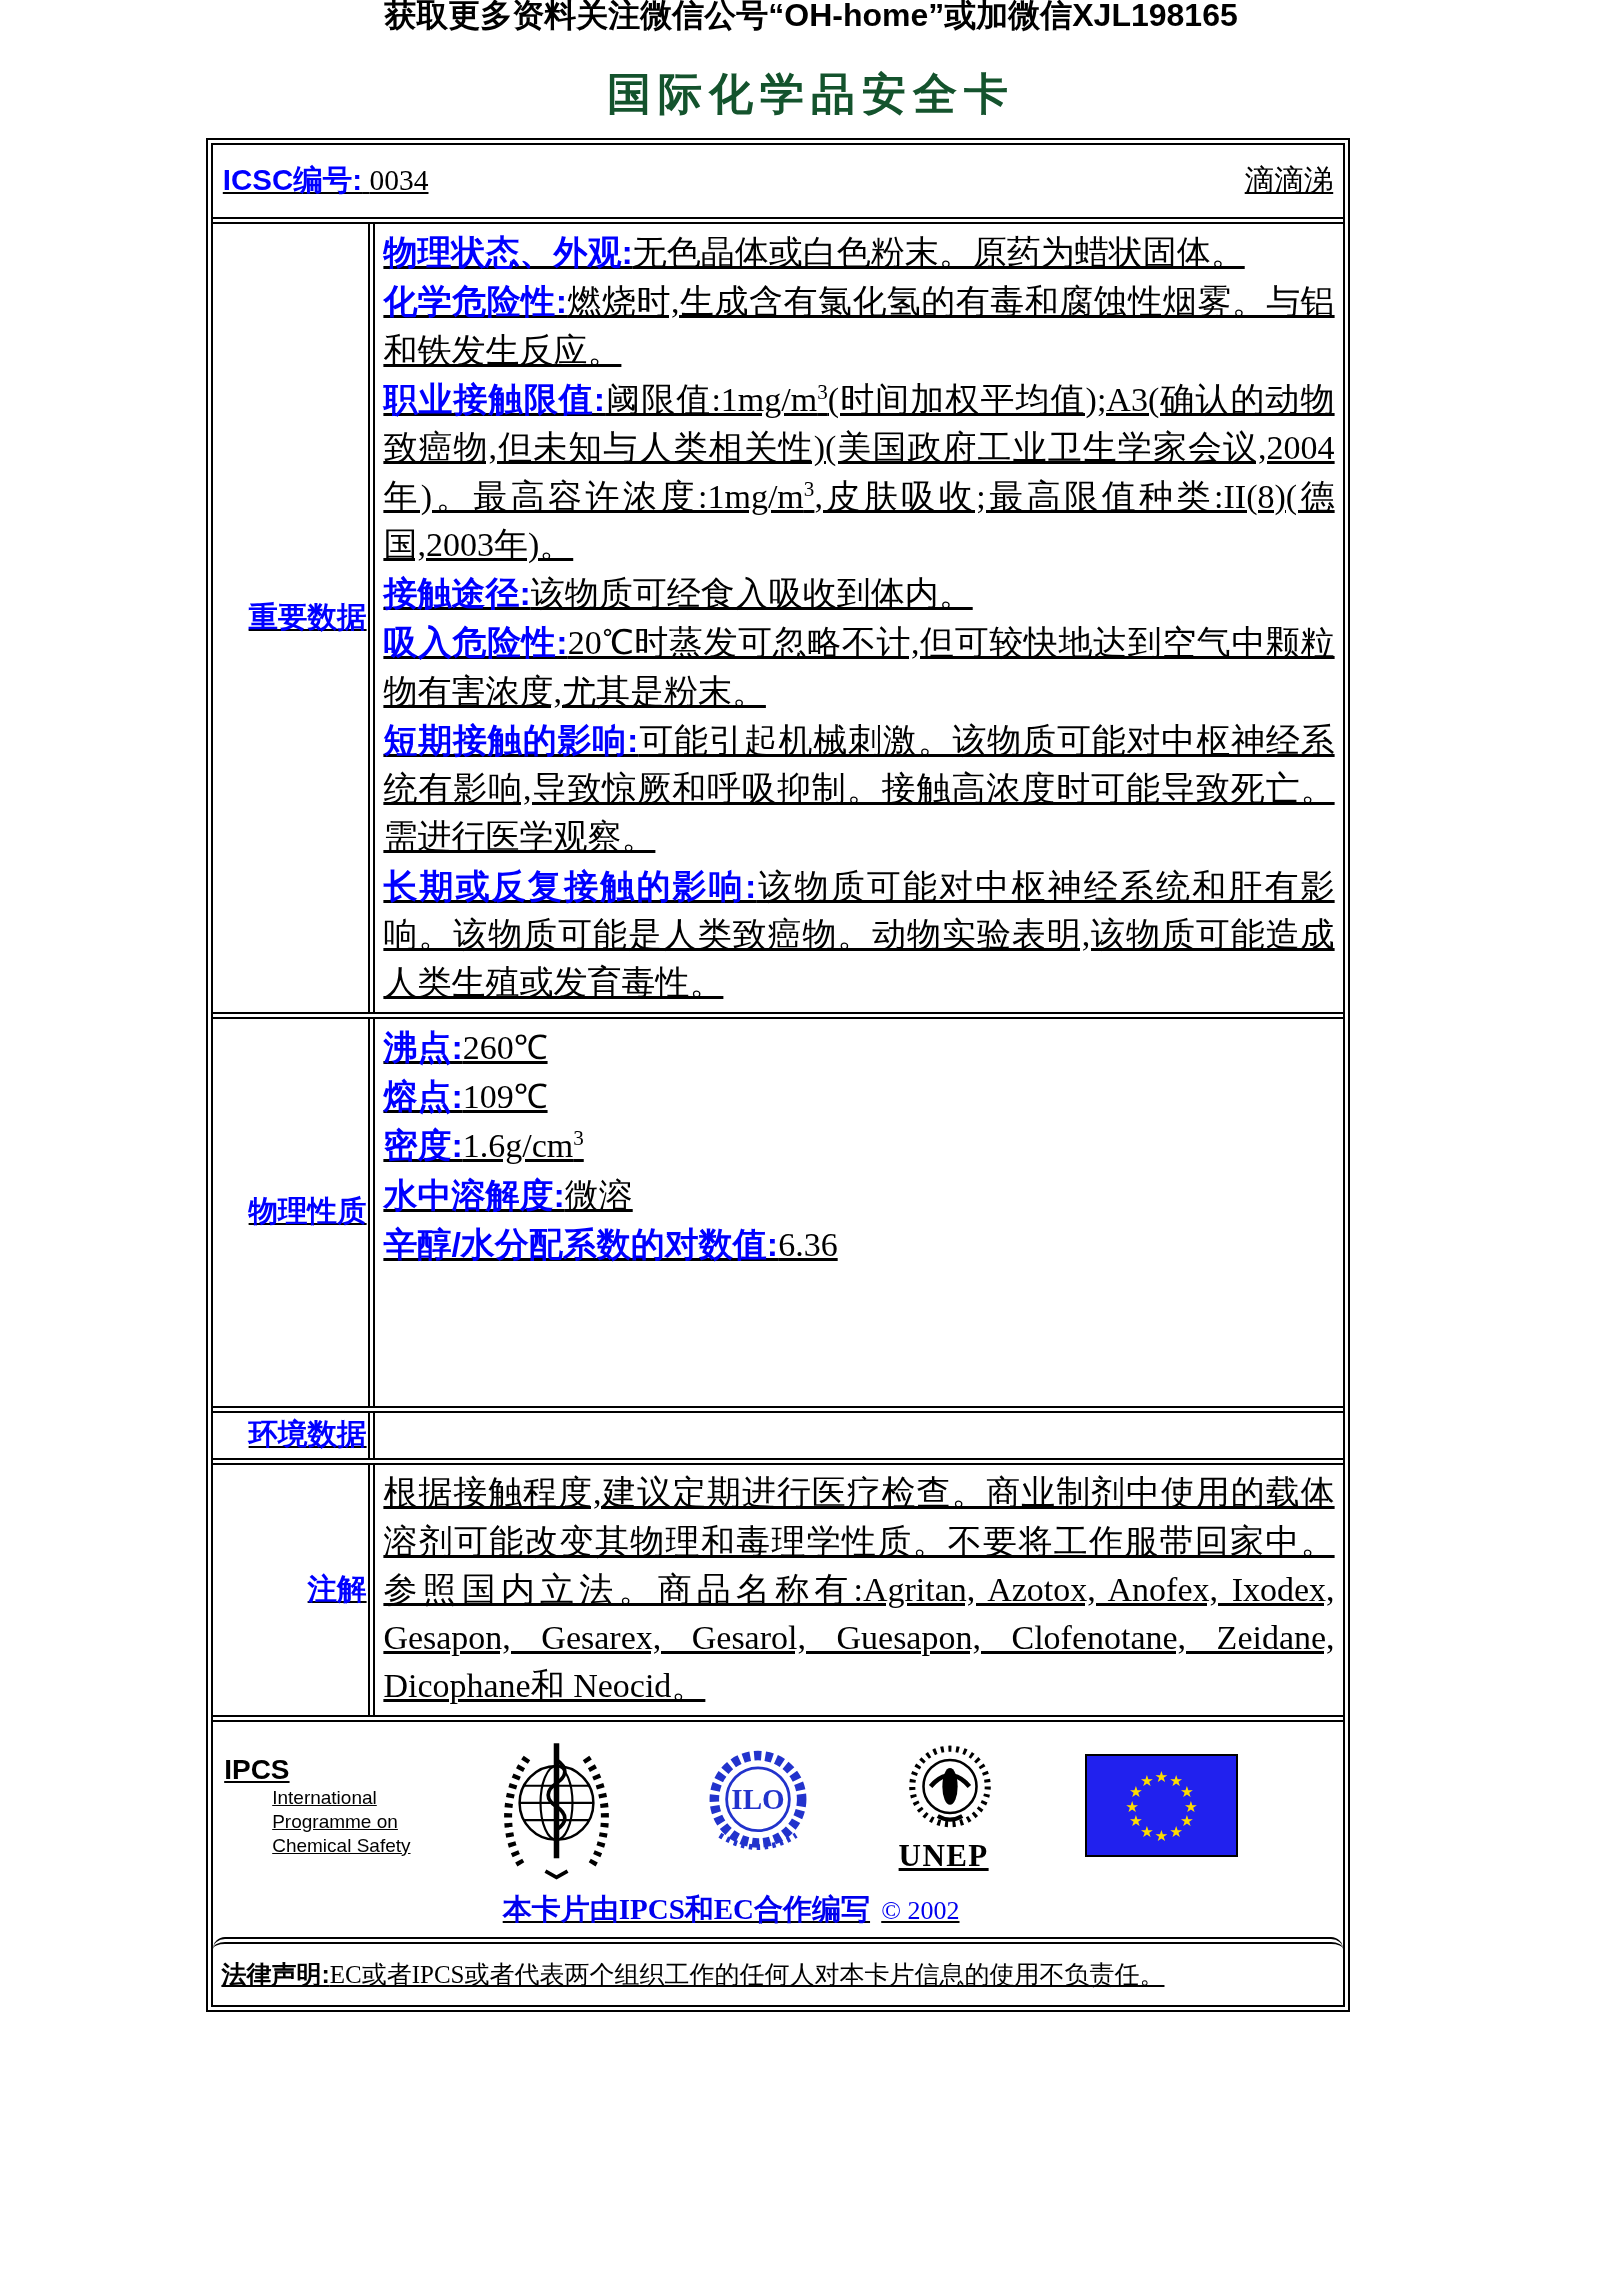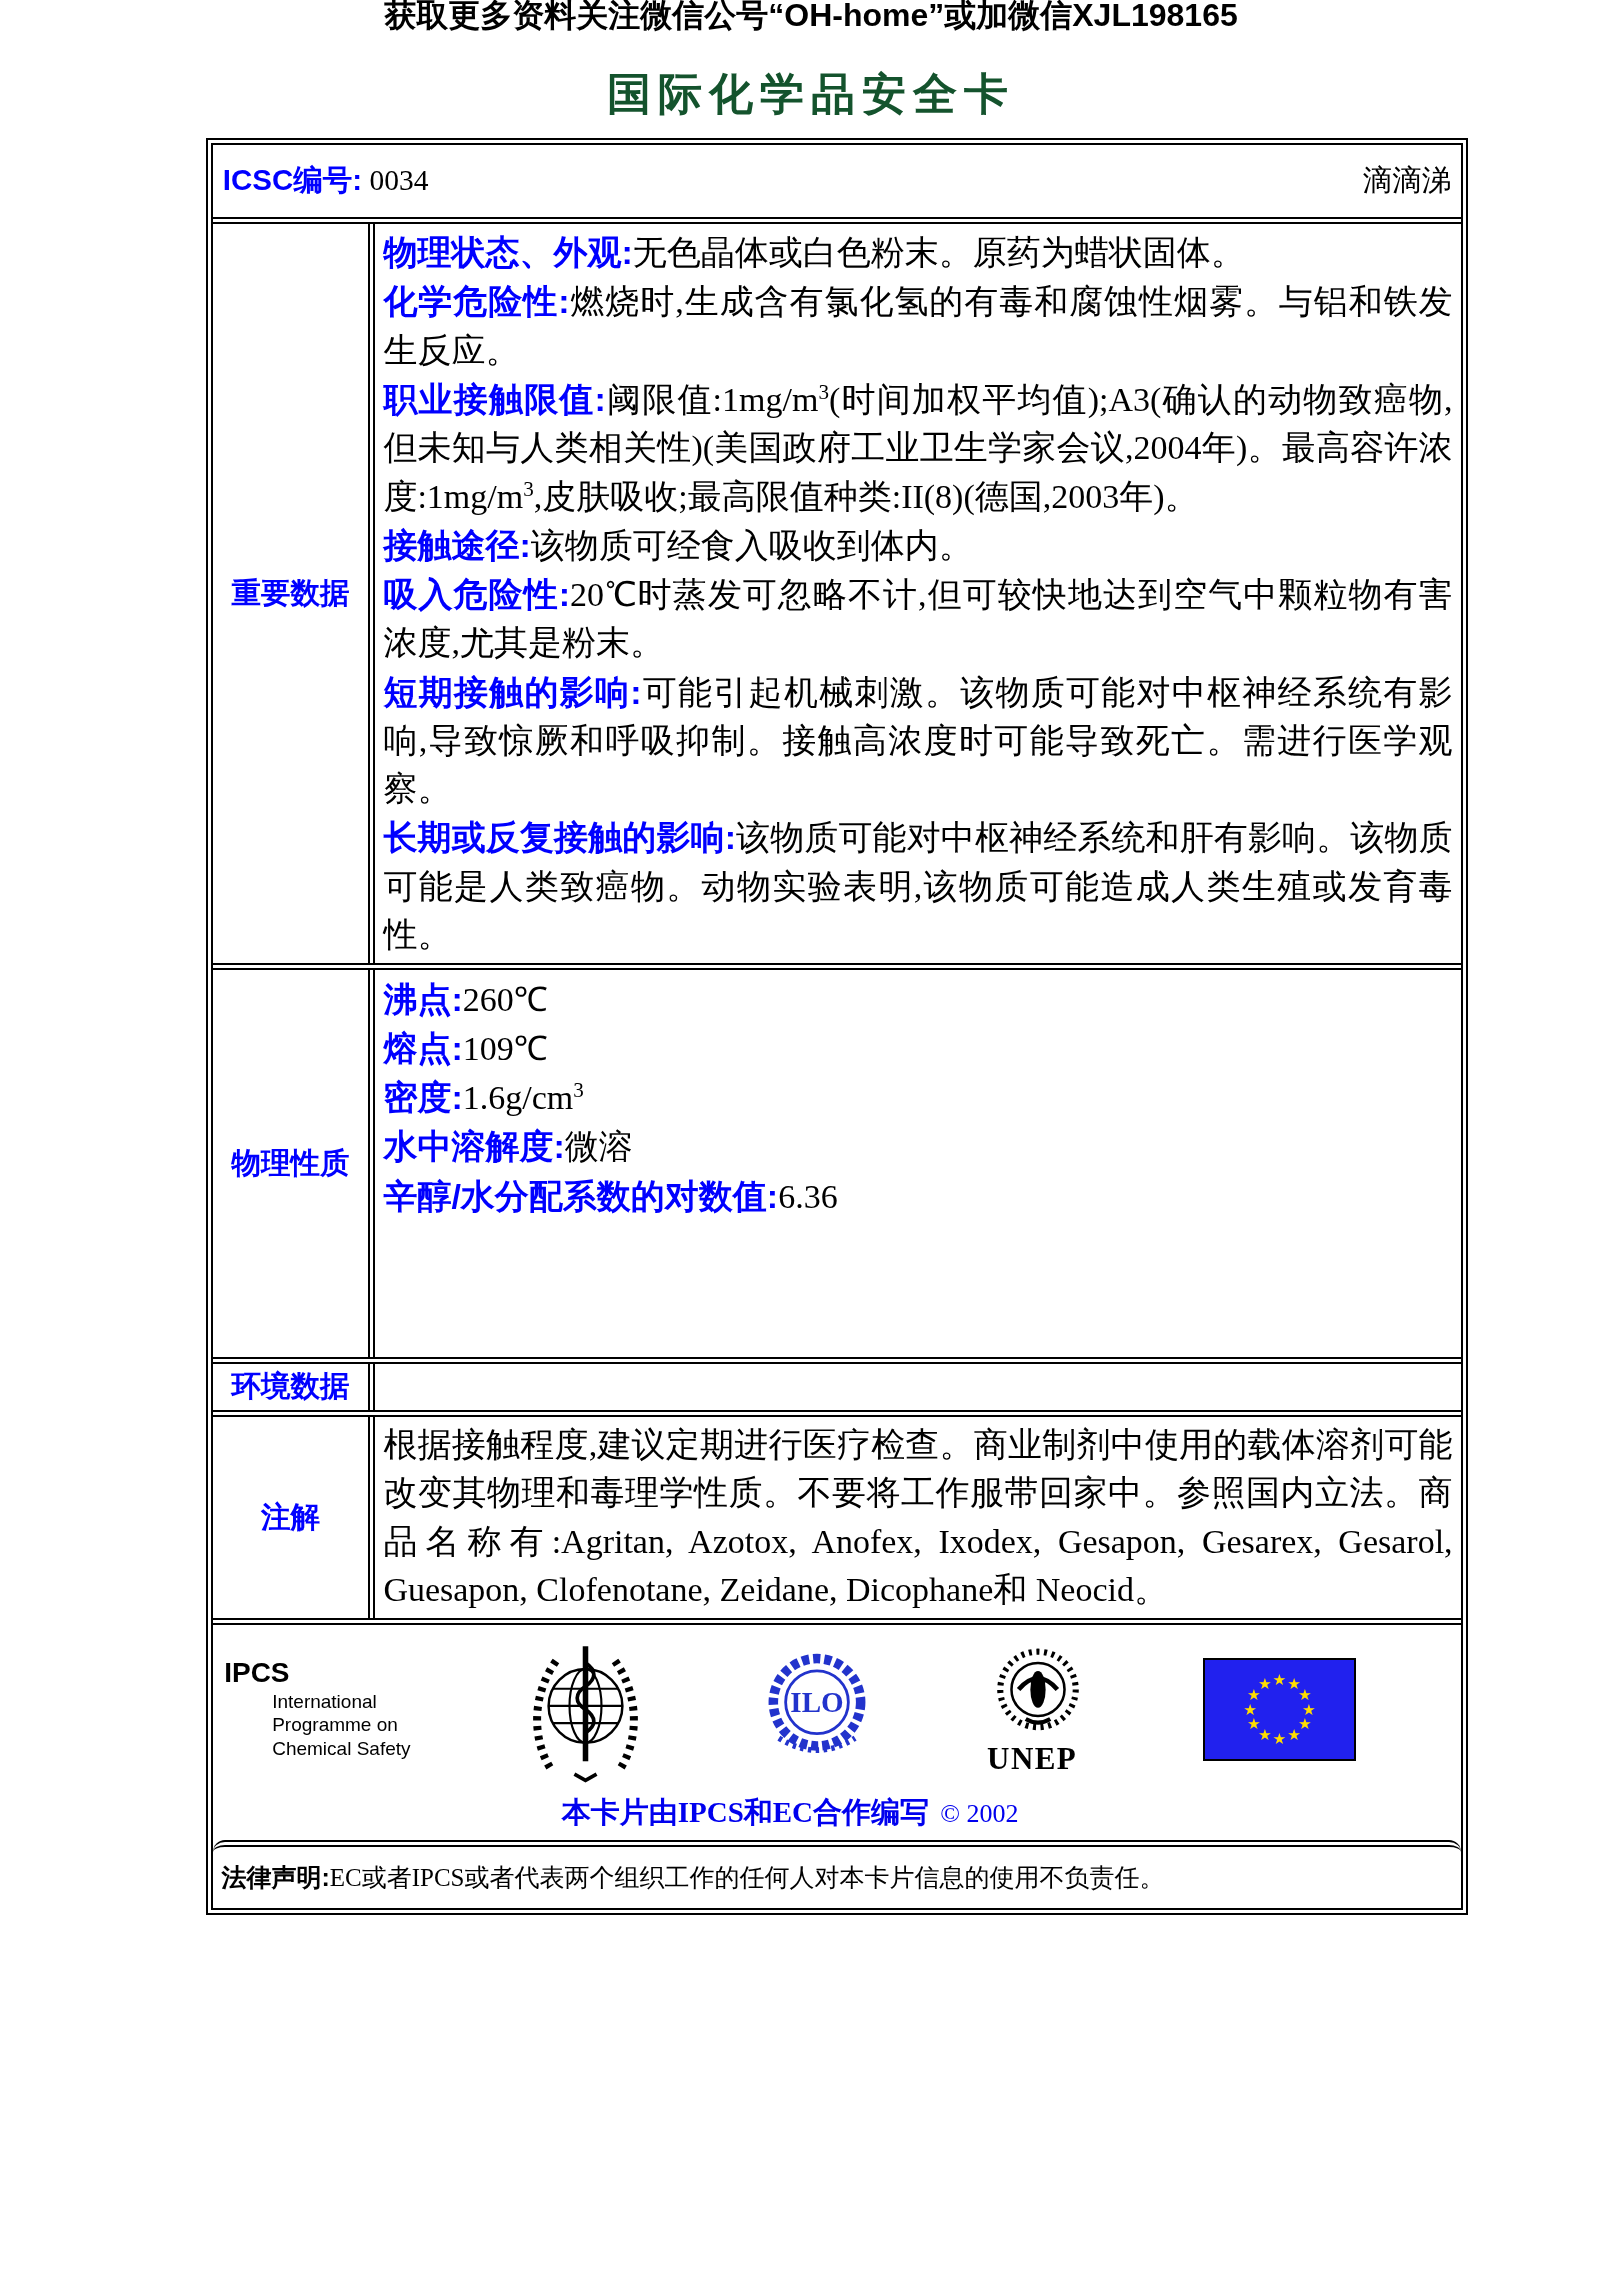--- a/index.html
+++ b/index.html
@@ -11,27 +11,27 @@
     margin-top:-2.8px;text-align:center;
     font-family:"Liberation Sans", sans-serif;font-weight:600;
     font-size:32px;line-height:1.15;color:#000;
   }
   .main-title{
     margin:31px 0 14px 0;text-align:center;
     font-family:"Liberation Serif", serif;font-weight:bold;
     font-size:44px;letter-spacing:7px;color:#14532d;
   }
   .card{
-    width:1262px;margin-left:206px;
-    border:7px double #000;box-sizing:border-box;background:#fff;
+    width:1144px;margin-left:206px;
+    border:7px double #000;box-sizing:border-box;background:#fff;text-decoration:underline;
   }
   .row{display:flex;align-items:stretch;}
   .row + .row{border-top:7px double #000;}
   .cell-label{
-    flex:0 0 162px;display:flex;align-items:center;justify-content:center;
+    flex:0 0 162px;display:flex;align-items:center;justify-content:flex-end;
     padding:2.8px 1.4px;box-sizing:border-box;
     border-right:7px double #000;text-align:center;
   }
   .section-label{
     font-family:"Liberation Sans", sans-serif;font-weight:bold;
     font-size:29.5px;color:#0000ff;white-space:nowrap;
   }
   .cell-content{
     flex:1;padding:4.2px 8.4px;box-sizing:border-box;
     font-size:34px;line-height:1.42;text-align:justify;

